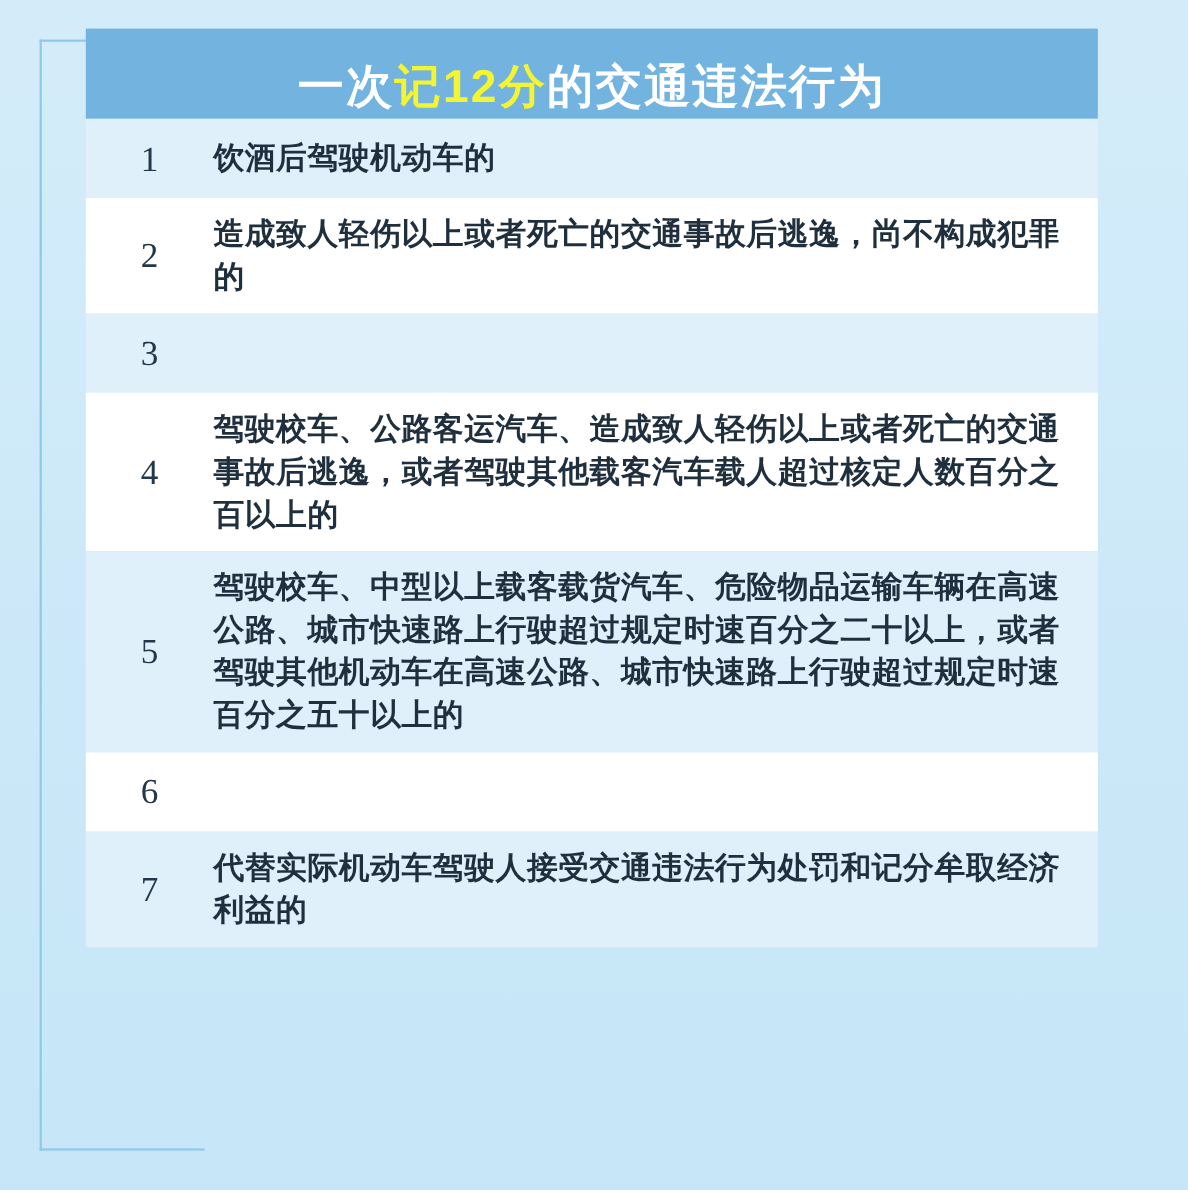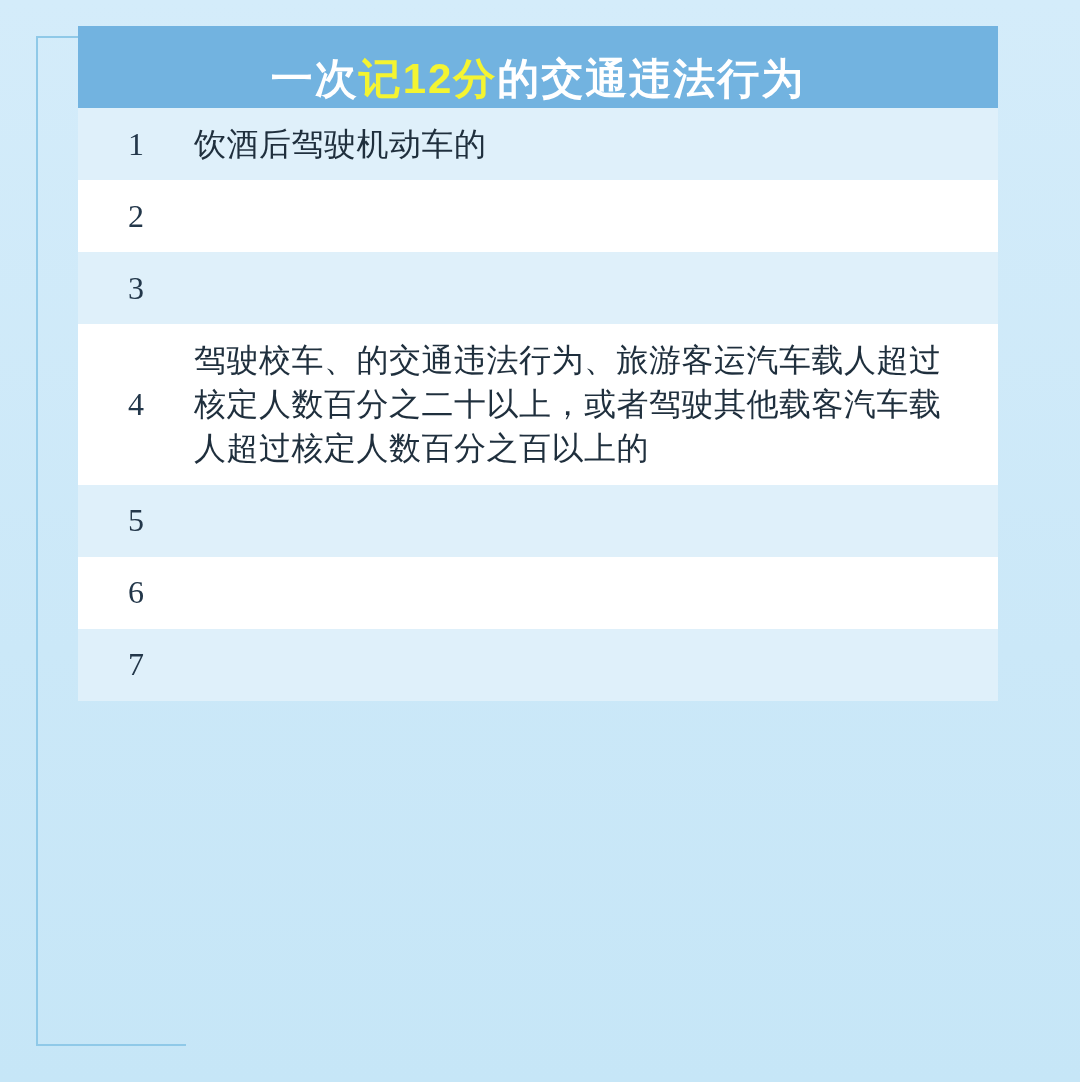--- a/index.html
+++ b/index.html
@@ -85,25 +85,25 @@
   .row-num {
     width: 116px;
     flex: 0 0 116px;
     text-align: center;
     font-size: 32px;
     color: #23374a;
     font-family: "Liberation Serif", serif;
   }
   .row-text {
     flex: 1 1 auto;
-    font-size: 32px;
+    font-size: 28px;
     line-height: 1.38;
     color: #1f2f3d;
     padding-right: 34px;
-    font-weight: 400;
+    font-weight: 700;
     letter-spacing: 0.5px;
   }
 </style>
 </head>
 <body>
 
 <div class="poster">
 
   <div class="frame-line-left"></div>
   <div class="frame-line-top"></div>
@@ -117,38 +117,41 @@
 
     <div class="rows">
 
       <div class="row alt-a">
         <div class="row-num">1</div>
         <div class="row-text">饮酒后驾驶机动车的</div>
       </div>
 
       <div class="row alt-b">
         <div class="row-num">2</div>
+        <div class="row-text">造成致人轻伤以上或者死亡的交通事故后逃逸，尚不构成犯罪的</div>
       </div>
 
       <div class="row alt-a">
         <div class="row-num">3</div>
       </div>
 
       <div class="row alt-b">
         <div class="row-num">4</div>
-        <div class="row-text">驾驶校车、的交通违法行为、旅游客运汽车载人超过核定人数百分之二十以上，或者驾驶其他载客汽车载人超过核定人数百分之百以上的</div>
+        <div class="row-text">驾驶校车、公路客运汽车、造成致人轻伤以上或者死亡的交通事故后逃逸，或者驾驶其他载客汽车载人超过核定人数百分之百以上的</div>
       </div>
 
       <div class="row alt-a">
         <div class="row-num">5</div>
+        <div class="row-text">驾驶校车、中型以上载客载货汽车、危险物品运输车辆在高速公路、城市快速路上行驶超过规定时速百分之二十以上，或者驾驶其他机动车在高速公路、城市快速路上行驶超过规定时速百分之五十以上的</div>
       </div>
 
       <div class="row alt-b">
         <div class="row-num">6</div>
       </div>
 
       <div class="row alt-a">
         <div class="row-num">7</div>
+        <div class="row-text">代替实际机动车驾驶人接受交通违法行为处罚和记分牟取经济利益的</div>
       </div>
 
     </div>
   </div>
 </div>
 
 </body></html>

